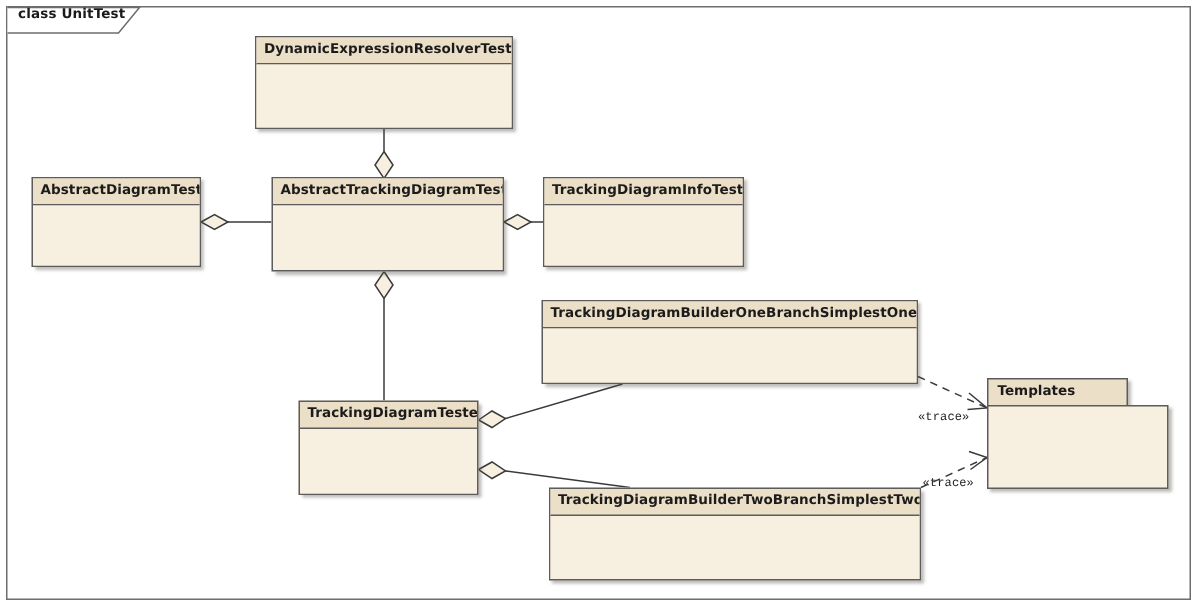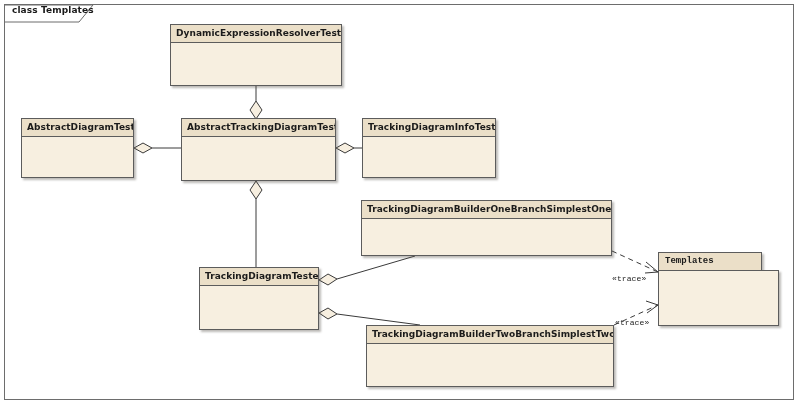--- a/index.html
+++ b/index.html
@@ -128,21 +128,21 @@
 
 <div id="canvas">
 
   <div class="frame"></div>
 
   <div class="frame-tab">
     <svg width="100" height="18" style="position:absolute;left:-1px;top:-1px;overflow:visible;">
       <path d="M 1 1 L 89 1 L 75 18 L 1 18" fill="#ffffff" stroke="#6d6d6d" stroke-width="1"></path>
     </svg>
   </div>
-  <div class="frame-tab-label">class Templates</div>
+  <div class="frame-tab-label">class UnitTest</div>
 
   <svg id="links">
     <g stroke="#3a3a3a" stroke-width="1" fill="none">
 
       <g>
         <line x1="256" y1="86" x2="256" y2="101"></line>
         <polygon points="256,101 262,110 256,119 250,110" fill="#f7efe0" stroke="#3a3a3a" stroke-width="1"></polygon>
       </g>
 
       <g>
@@ -211,20 +211,20 @@
     <div class="hdr">TrackingDiagramTester</div>
     <div class="body"></div>
   </div>
 
   <div class="uml-class" style="left:366px;top:325px;width:248px;height:62px;">
     <div class="hdr">TrackingDiagramBuilderTwoBranchSimplestTwoSeries</div>
     <div class="body"></div>
   </div>
 
   <div class="uml-package" style="left:658px;top:252px;">
-    <div class="pkg-tab" style="width:104px;height:19px;font-family:Liberation Mono, monospace;">Templates</div>
+    <div class="pkg-tab" style="width:94px;height:19px;">Templates</div>
     <div class="pkg-body" style="left:0px;top:18px;width:121px;height:56px;"></div>
   </div>
 
   <div class="edge-label" style="left:612px;top:274px;">«trace»</div>
   <div class="edge-label" style="left:615px;top:318px;">«trace»</div>
 
 </div>
 
 </body></html>

